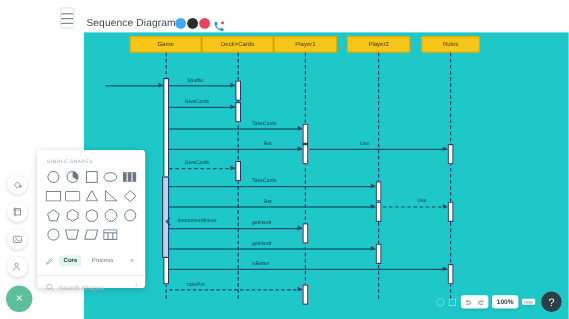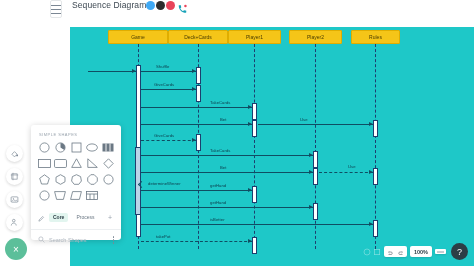--- a/index.html
+++ b/index.html
@@ -6,21 +6,21 @@
   html,body { width:474px; height:266px; overflow:hidden; background:#ffffff;
               font-family:"Liberation Sans", sans-serif; }
   #app { position:relative; width:474px; height:266px; background:#ffffff; }
 
   
   .canvas { position:absolute; left:70px; top:27px; width:404px; height:239px;
             background:#1ec8c8; overflow:hidden; }
 
   
   .header { position:absolute; left:0; top:0; width:176px; height:24px;
-            background:#ffffff; display:flex; align-items:flex-start;
+            background:#ffffff; display:flex; align-items:flex-end;
             border-radius:0 2px 2px 0; z-index:30;padding-left:44px; }
   .hamburger { width:21px; height:18px; margin-left:6px; display:flex;
                flex-direction:column; justify-content:center; align-items:center;
                gap:3px; border:1px solid #e3e6e8; border-radius:2px; background:#fff; }
   .hamburger i { display:block; width:10px; height:1px; background:#7b8794; }
   .doc-title { margin-left:10px; font-size:8.5px; color:#3d4852; letter-spacing:.1px;
                white-space:nowrap; }
   .avatars { margin-left:auto; margin-right:6px; display:flex; align-items:center; gap:1px; }
   .av { width:9px; height:9px; border-radius:50%; position:relative; }
   .av.a1 { background:#3fa9f5; }

